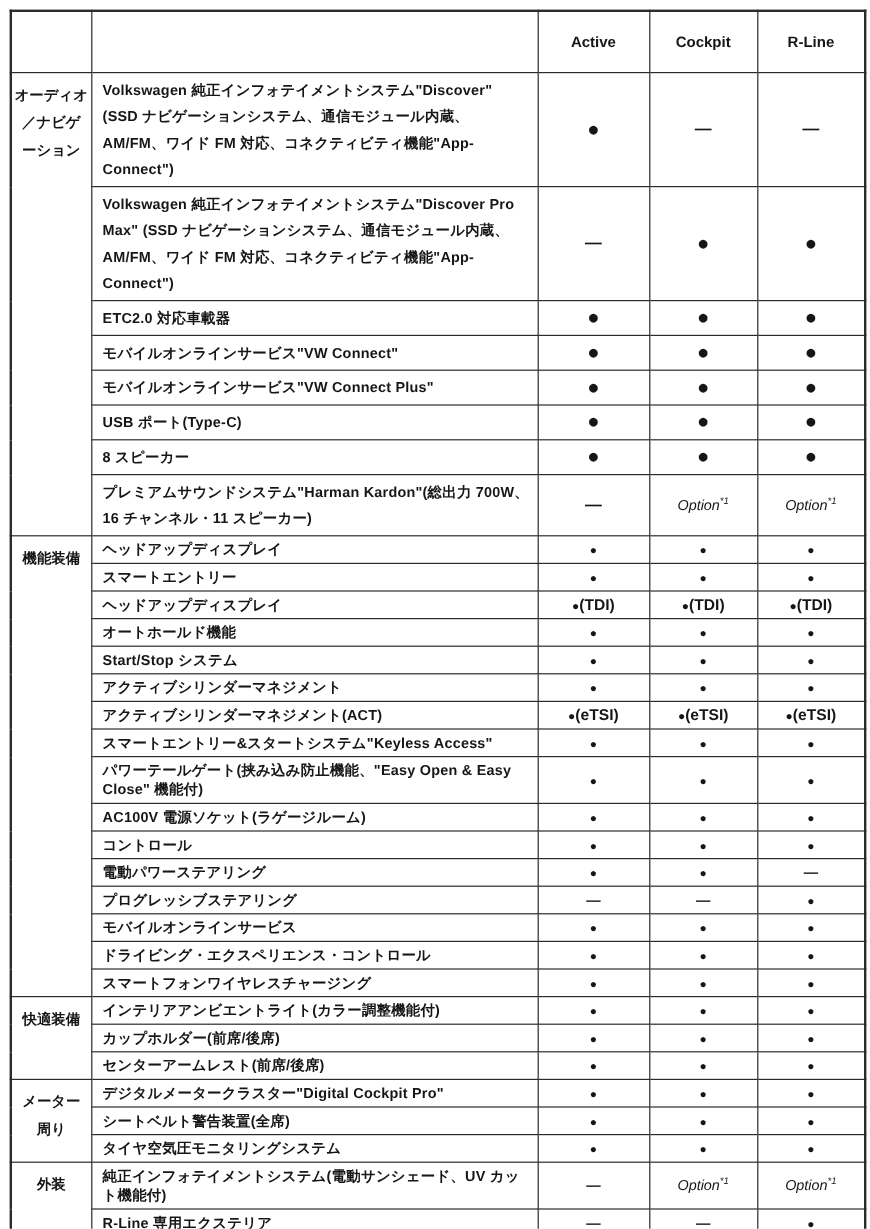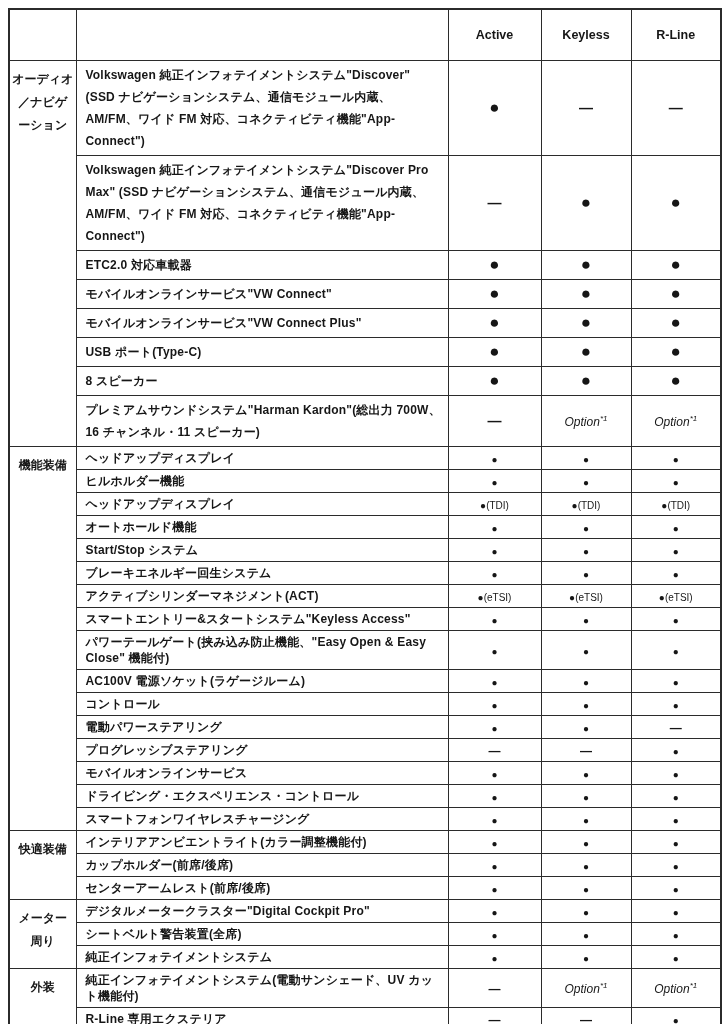--- a/index.html
+++ b/index.html
@@ -52,41 +52,41 @@
   td.val {
     text-align: center;
     vertical-align: middle;
     font-weight: bold;
     padding: 1px 2px;
   }
   td.val .dot   { font-size: 10px; }
   td.val .dash  { font-size: 12px; font-weight: bold; }
   tr.lg td.val .dot  { font-size: 17px; }
   tr.lg td.val .dash { font-size: 14px; }
-  td.val .pt { font-size: 10px; font-weight: normal; margin-top: 26px; }
+  td.val .pt { font-size: 13px; font-weight: bold; margin-top: 26px; }
   td.val .opt { font-size: 12px; font-weight: normal; font-style: italic; }
   td.val sup { font-size: 8px; font-weight: normal; vertical-align: super; line-height: 0; }
 </style>
 </head>
 <body>
 
 <table class="spec">
   <colgroup>
     <col class="c-cat">
       <col class="c-feat">
       <col class="c-v1">
       <col class="c-v2">
       <col class="c-v3">
   </colgroup>
   <thead>
     <tr>
       <th></th>
       <th></th>
       <th>Active</th>
-      <th>Keyless</th>
+      <th>Cockpit</th>
       <th>R-Line</th>
     </tr>
   </thead>
   <tbody>
       <tr class="lg">
         <td class="cat" rowspan="8">
           <div>オーディオ</div>
           <div>／ナビゲ</div>
           <div>ーション</div>
         </td>
@@ -140,21 +140,21 @@
       <tr>
         <td class="cat" rowspan="16">
           <div>機能装備</div>
         </td>
         <td class="feat">ヘッドアップディスプレイ</td>
         <td class="val"><span class="dot">●</span></td>
         <td class="val"><span class="dot">●</span></td>
         <td class="val"><span class="dot">●</span></td>
       </tr>
       <tr>
-        <td class="feat">ヒルホルダー機能</td>
+        <td class="feat">スマートエントリー</td>
         <td class="val"><span class="dot">●</span></td>
         <td class="val"><span class="dot">●</span></td>
         <td class="val"><span class="dot">●</span></td>
       </tr>
       <tr>
         <td class="feat">ヘッドアップディスプレイ</td>
         <td class="val"><span class="dot">●</span><span class="pt">(TDI)</span></td>
         <td class="val"><span class="dot">●</span><span class="pt">(TDI)</span></td>
         <td class="val"><span class="dot">●</span><span class="pt">(TDI)</span></td>
       </tr>
@@ -164,21 +164,21 @@
         <td class="val"><span class="dot">●</span></td>
         <td class="val"><span class="dot">●</span></td>
       </tr>
       <tr>
         <td class="feat">Start/Stop システム</td>
         <td class="val"><span class="dot">●</span></td>
         <td class="val"><span class="dot">●</span></td>
         <td class="val"><span class="dot">●</span></td>
       </tr>
       <tr>
-        <td class="feat">ブレーキエネルギー回生システム</td>
+        <td class="feat">アクティブシリンダーマネジメント</td>
         <td class="val"><span class="dot">●</span></td>
         <td class="val"><span class="dot">●</span></td>
         <td class="val"><span class="dot">●</span></td>
       </tr>
       <tr>
         <td class="feat">アクティブシリンダーマネジメント(ACT)</td>
         <td class="val"><span class="dot">●</span><span class="pt">(eTSI)</span></td>
         <td class="val"><span class="dot">●</span><span class="pt">(eTSI)</span></td>
         <td class="val"><span class="dot">●</span><span class="pt">(eTSI)</span></td>
       </tr>
@@ -267,21 +267,21 @@
         <td class="val"><span class="dot">●</span></td>
         <td class="val"><span class="dot">●</span></td>
       </tr>
       <tr>
         <td class="feat">シートベルト警告装置(全席)</td>
         <td class="val"><span class="dot">●</span></td>
         <td class="val"><span class="dot">●</span></td>
         <td class="val"><span class="dot">●</span></td>
       </tr>
       <tr>
-        <td class="feat">純正インフォテイメントシステム</td>
+        <td class="feat">タイヤ空気圧モニタリングシステム</td>
         <td class="val"><span class="dot">●</span></td>
         <td class="val"><span class="dot">●</span></td>
         <td class="val"><span class="dot">●</span></td>
       </tr>
       <tr>
         <td class="cat" rowspan="5">
           <div>外装</div>
         </td>
         <td class="feat">純正インフォテイメントシステム(電動サンシェード、UV カット機能付)</td>
         <td class="val"><span class="dash">—</span></td>

